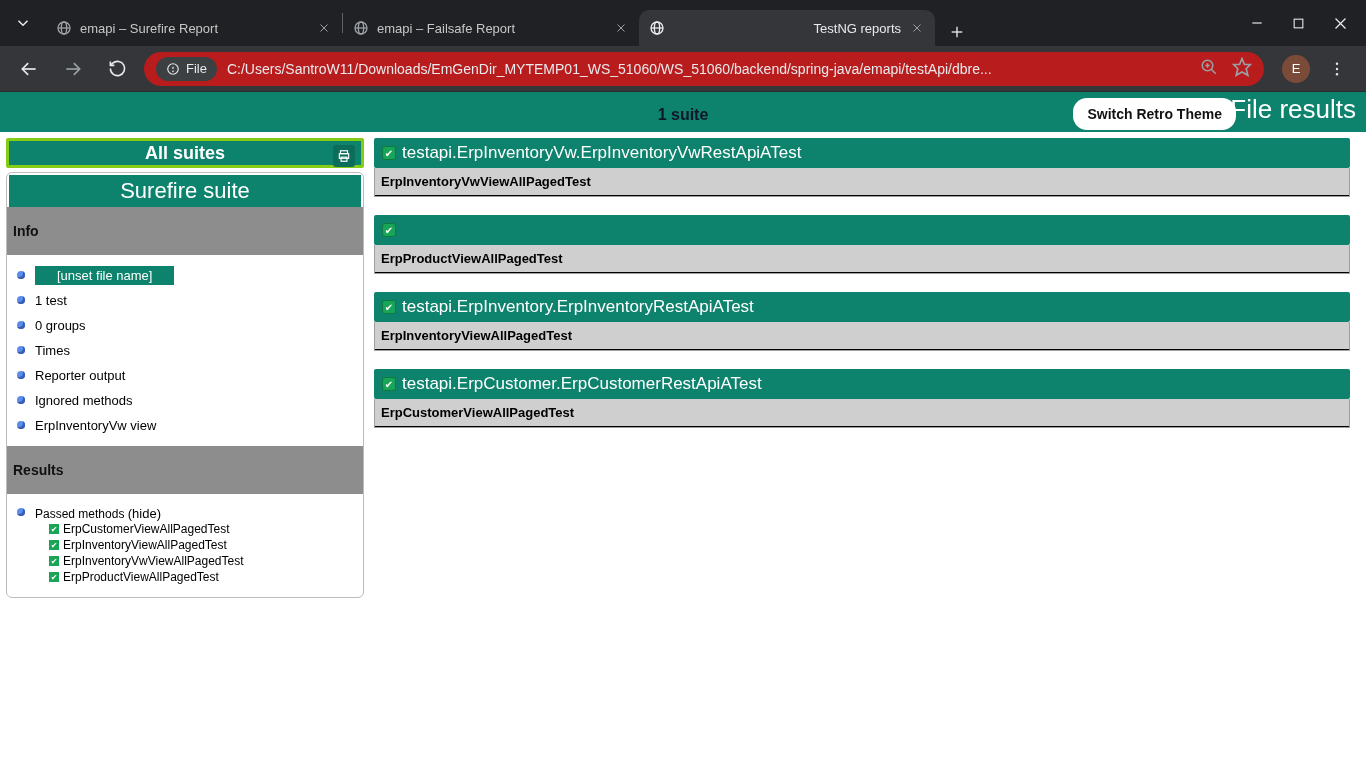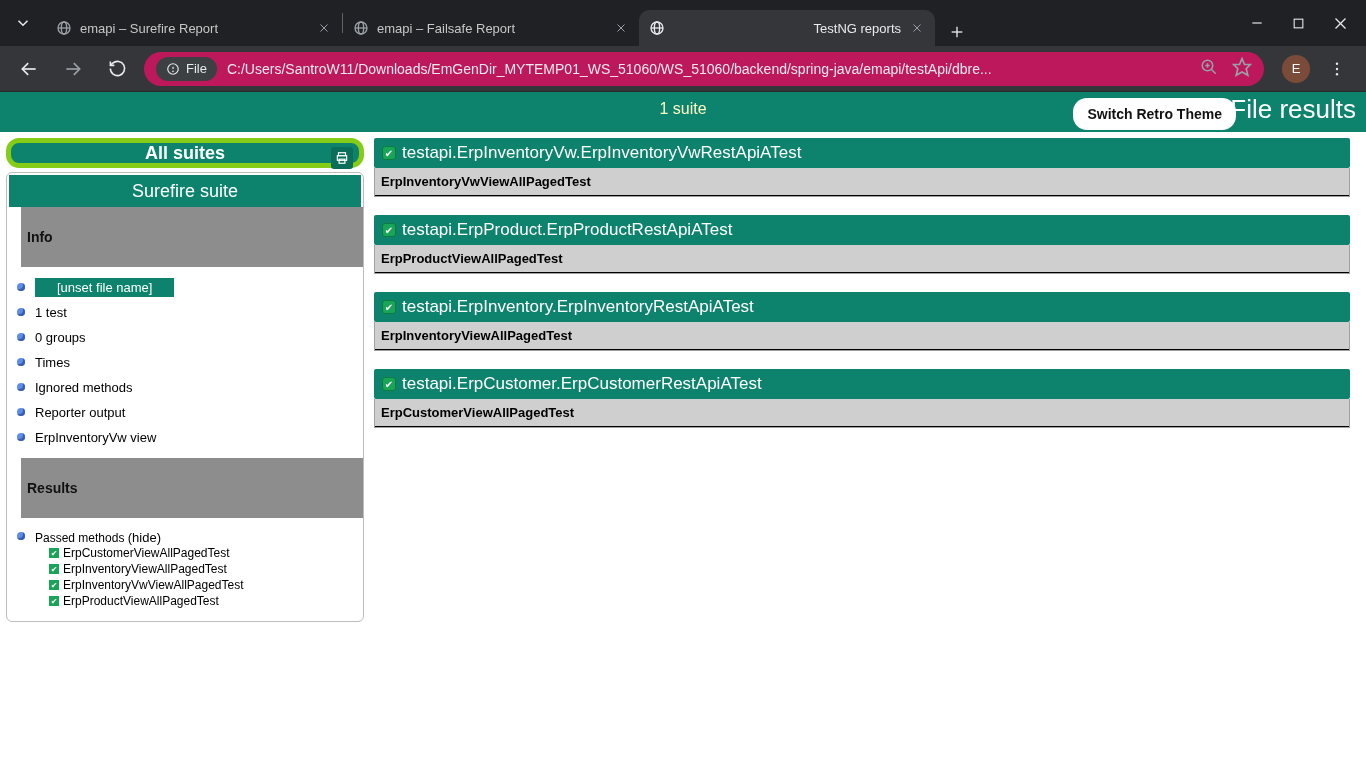--- a/index.html
+++ b/index.html
@@ -18,41 +18,41 @@
   .tab .tab-title { flex:1; white-space:nowrap; overflow:hidden; text-overflow:ellipsis; }
   .tab .tab-close { width:16px; height:16px; margin-left:8px; flex:0 0 auto; display:inline-flex; align-items:center; justify-content:center; color:#9aa0a6; }
   .tab-sep{ width:1px; height:20px; background:#5f6368; align-self:center; }
   .new-tab { width:28px; height:28px; margin:14px 6px 0 8px; border-radius:50%; display:flex; align-items:center; justify-content:center; color:#e8eaed; }
   .wincontrols { width:150px; display:flex; align-items:center; justify-content:flex-end; gap:28px; padding-right:18px; color:#e8eaed; }
   .wincontrols div{ display:flex; }
 
   .toolbar { height:46px; background:#35363a; display:flex; align-items:center; padding:0 12px; gap:10px; border-bottom:1px solid #2a2a2a;}
   .tb-btn { width:34px; height:34px; border-radius:50%; display:flex; align-items:center; justify-content:center; color:#9aa0a6; }
   .tb-btn.enabled{ color:#e8eaed; }
-  .addrbar { flex:1; height:34px; background:#be185d; border-radius:17px; display:flex; align-items:center; padding:0 12px; color:#e8eaed; font-size:14px; gap:10px; overflow:hidden;}
+  .addrbar { flex:1; height:34px; background:#b91c1c; border-radius:17px; display:flex; align-items:center; padding:0 12px; color:#e8eaed; font-size:14px; gap:10px; overflow:hidden;}
   .addr-chip { display:flex; align-items:center; gap:6px; background:#3c4043; border-radius:12px; height:24px; padding:0 10px; color:#e8eaed; font-size:13px;}
   .addr-url{ flex:1; white-space:nowrap; overflow:hidden; text-overflow:ellipsis; color:#e8eaed;}
   .addr-icons{ display:flex; align-items:center; gap:14px; color:#9aa0a6; }
   .profile { width:28px; height:28px; border-radius:50%; background:#7b4b3a; color:#fff; display:flex; align-items:center; justify-content:center; font-size:13px; margin-left:8px;}
   .kebab { width:34px; height:34px; display:flex; align-items:center; justify-content:center; color:#e8eaed; }
 
   
   .page { width:1366px; height:calc(768px - 92px); overflow:hidden; background:#fff; }
   .banner { height:40px; background:#0d826c; display:flex; align-items:center; padding-left:8px; position:relative;}
-  .suite-count { position:absolute; left:0; right:0; bottom:14px; text-align:center; color:#fef9c3; font-size:16px; }
+  .suite-count { position:absolute; left:0; right:0; bottom:8px; text-align:center; color:#0f172a; font-size:16px;font-weight:bold; }
   .retro-btn { position:absolute; right:130px; top:6px; background:#fff; color:#111; border-radius:14px; height:32px; padding:0 14px; display:flex; align-items:center; font-size:14px; font-weight:bold; border:none;}
   .test-results-title { position:absolute; right:10px; top:2px; color:#fff; font-size:26px; }
 
   .content { display:flex; gap:10px; padding:6px 6px 0 0; }
   .sidebar { width:364px; padding-left:6px; }
-  .all-suites-bar { background:#0d826c; color:#fff; font-size:18px; font-weight:bold; height:30px; display:flex; align-items:center; justify-content:center; position:relative; border:5px solid #84cc16; border-radius:13px; }
+  .all-suites-bar { background:#0d826c; color:#fff; font-size:18px; font-weight:bold; height:30px; display:flex; align-items:center; justify-content:center; position:relative; border:3px solid #84cc16; border-radius:2px; }
   .all-suites-bar .print-ic{ position:absolute; right:6px; top:4px; width:22px; height:22px; background:#0b6e5b; border-radius:3px; display:flex; align-items:center; justify-content:center; }
   .suite-box { margin-top:4px; border:1px solid #bcbcbc; border-radius:6px; overflow:hidden;}
-  .suite-name{ background:#0d826c; color:#fff; font-size:18px; height:32px; display:flex; align-items:center; justify-content:center; margin:2px 2px 0 2px; }
-  .section-hdr { background:#8d8d8d; color:#111; font-weight:bold; font-size:14px; padding:22px 6px;margin-left:14px; }
+  .suite-name{ background:#0d826c; color:#fff; font-size:22px; height:32px; display:flex; align-items:center; justify-content:center; margin:2px 2px 0 2px; }
+  .section-hdr { background:#8d8d8d; color:#111; font-weight:bold; font-size:14px; padding:16px 6px; }
   ul.info-list { list-style:none; padding:8px 8px 8px 28px; }
   ul.info-list li { font-size:13px; padding:5px 0; position:relative; }
   ul.info-list li::before{ content:''; position:absolute; left:-18px; top:8px; width:8px; height:8px; border-radius:50%; background:#5b8def; box-shadow:inset -2px -2px 0 #3a5db0; }
   ul.info-list li.sel span{ background:#0d826c; color:#fff; padding:2px 22px; }
   ul.results-list{ list-style:none; padding:8px 8px 8px 28px; }
   ul.results-list > li{ font-size:12px; padding:4px 0; position:relative;}
   ul.results-list > li::before{ content:''; position:absolute; left:-18px; top:6px; width:8px; height:8px; border-radius:50%; background:#5b8def; box-shadow:inset -2px -2px 0 #3a5db0;}
   .hide-link{ font-size:13px;margin-top:12px; }
   .passed-methods { padding-left:14px; }
   .passed-methods div{ font-size:12px; padding:1px 0; display:flex; align-items:center; gap:4px;}
@@ -228,22 +228,22 @@
         </div>
 
         <div class="suite-box">
           <div class="suite-name">Surefire suite</div>
           <div class="section-hdr">Info</div>
           <ul class="info-list">
             <li class="sel"><span>[unset file name]</span></li>
             <li><span>1 test</span></li>
             <li><span>0 groups</span></li>
             <li><span>Times</span></li>
+            <li><span>Reporter output</span></li>
             <li><span>Ignored methods</span></li>
-            <li><span>Reporter output</span></li>
             <li><span>ErpInventoryVw view</span></li>
           </ul>
           <div class="section-hdr">Results</div>
           <ul class="results-list">
             <li>
               <span>Passed methods</span>
               <span class="hide-link">(hide)</span>
               <div class="passed-methods">
                 <div>
                     <span class="pm-check">✔</span>
@@ -274,21 +274,20 @@
             <span>testapi.ErpInventoryVw.ErpInventoryVwRestApiATest</span>
           </div>
           <div class="testbody">
             <div class="testrow">ErpInventoryVwViewAllPagedTest</div>
           </div>
         </div>
 
         <div class="testblock">
           <div class="testhdr">
             <span class="ok-badge">✔</span>
-            <span>testapi.ErpProduct.ErpProductRestApiATest</span>
           </div>
           <div class="testbody">
             <div class="testrow">ErpProductViewAllPagedTest</div>
           </div>
         </div>
 
         <div class="testblock">
           <div class="testhdr">
             <span class="ok-badge">✔</span>
             <span>testapi.ErpInventory.ErpInventoryRestApiATest</span>

